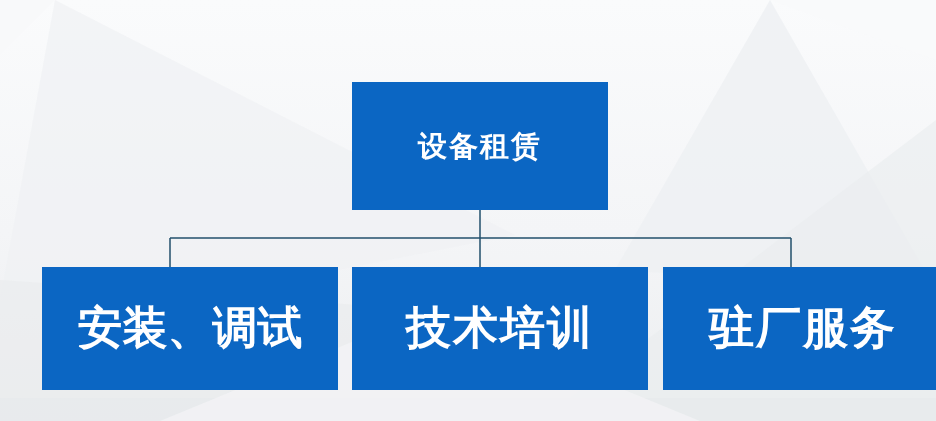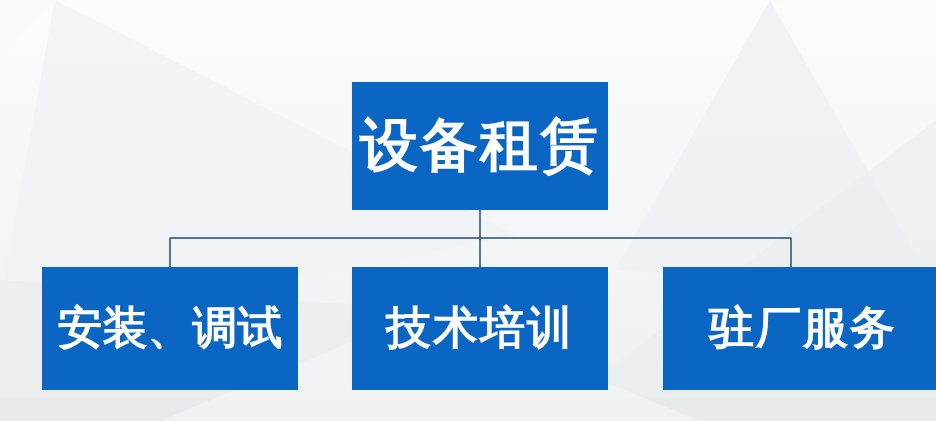--- a/index.html
+++ b/index.html
@@ -35,25 +35,25 @@
     font-weight: 700;
     text-align: center;
     letter-spacing: 2px;
     line-height: 1;
   }
   .node-root {
     left: 352px;
     top: 82px;
     width: 256px;
     height: 128px;
-    font-size: 58px;
+    font-size: 29px;
   }
   .node-child {
     top: 267px;
-    width: 256px;
+    width: 296px;
     height: 123px;
     font-size: 45px;
   }
   .node-child-1 { left: 42px; letter-spacing: 0px; }
   .node-child-2 { left: 352px; text-align: right; }
   .node-child-3 { left: 663px; width: 280px; }
 </style>
 </head>
 <body>
 

